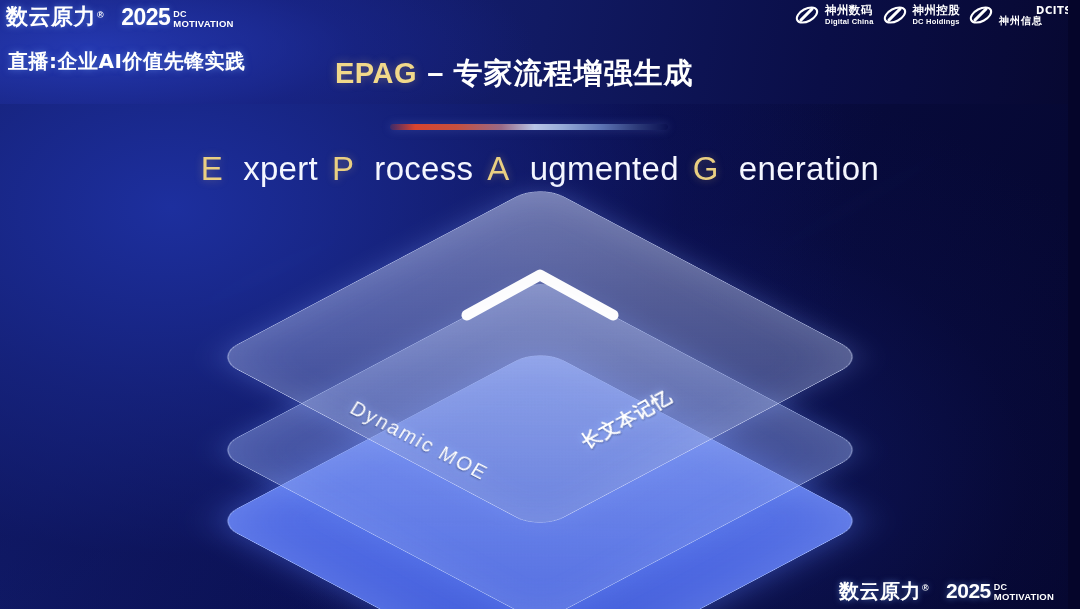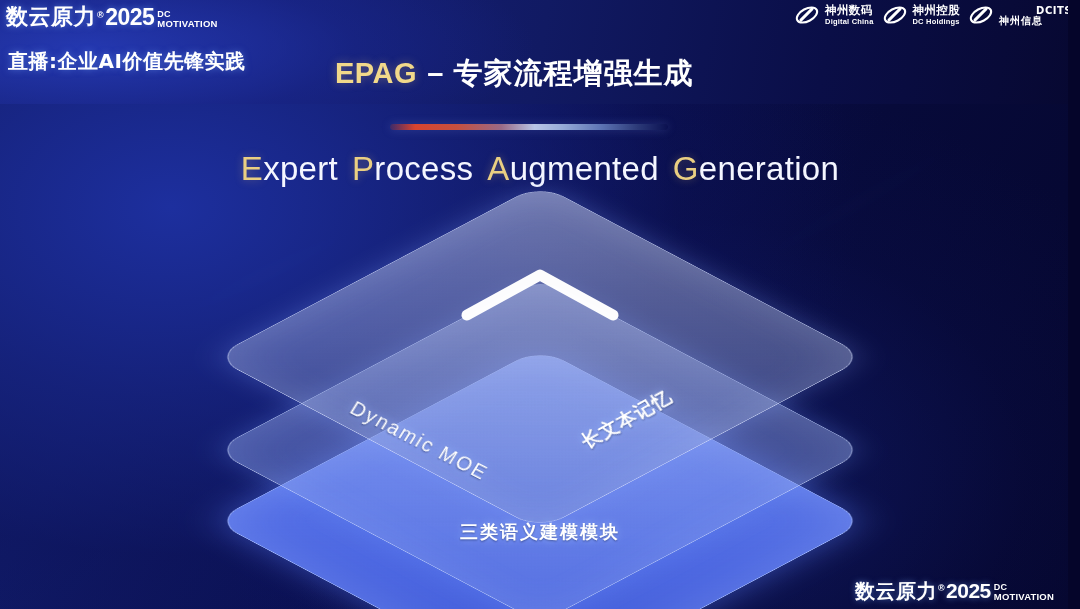--- a/index.html
+++ b/index.html
@@ -50,21 +50,21 @@
     font-weight: 800;
     color: #ffffff;
     letter-spacing: 0.5px;
     text-shadow: 0 0 6px rgba(120,170,255,0.55);
     white-space: nowrap;
     display: flex;
     align-items: flex-end;
   }
   .lw-cn { font-size: 22px; line-height: 22px; font-family: "DejaVu Sans", sans-serif; }
   .lw-reg { font-size: 9px; line-height: 9px; vertical-align: super; margin: 0 1px 8px 1px; }
-  .lw-year { font-size: 23px; line-height: 22px; letter-spacing: -0.5px; font-weight: 700; }
+  .lw-year { font-size: 23px; line-height: 22px; letter-spacing: -0.5px; font-weight: 700; margin-left: 16px; }
   .lw-sub {
     display: inline-block;
     margin-left: 3px;
     text-align: left;
     line-height: 9px;
     font-weight: 700;
     text-shadow: none;
   }
   .lw-sub .l1 { font-size: 9px; display: block; letter-spacing: 0.2px; }
   .lw-sub .l2 { font-size: 9.5px; display: block; letter-spacing: 0.2px; }
@@ -149,21 +149,21 @@
     left: 0; top: 150px;
     width: 1080px;
     text-align: center;
     font-size: 33px;
     font-weight: 400;
     letter-spacing: 0.3px;
     white-space: nowrap;
     font-family: "Liberation Sans", sans-serif;
   }
   #subtitle .cap { color: #eacf82; text-shadow: 0 0 9px rgba(230,195,115,0.35); }
-  #subtitle .rest { color: #f4f6ff; }
+  #subtitle .rest { color: #f4f6ff; margin-left: 20px; }
   #subtitle .word { margin-right: 14px; }
   #subtitle .word:last-child { margin-right: 0; }
 
   
   #stack {
     position: absolute;
     left: 0; top: 218px;
     width: 1080px; height: 340px;
   }
   .plate-wrap {
@@ -376,21 +376,20 @@
     </div>
 
     <div id="chevron-icon">
       <svg viewBox="0 0 170 58" width="170" height="58" aria-hidden="true">
         <path d="M12 50 L85 10 L158 50" fill="none" stroke="#ffffff" stroke-width="11" stroke-linecap="round" stroke-linejoin="round" opacity="0.98"></path>
       </svg>
     </div>
 
     <div class="plate-label" id="label-moe">Dynamic MOE</div>
     <div class="plate-label" id="label-mem">长文本记忆</div>
-    <div class="plate-label" id="label-bot">三类语义建模模块</div>
 
   </div>
 
   <div id="footer-logo">
     <span class="logo-wordmark">
       <span class="lw-cn">数云原力</span>
       <span class="lw-reg">®</span>
       <span class="lw-year">2025</span>
       <span class="lw-sub">
         <span class="l1">DC</span>

